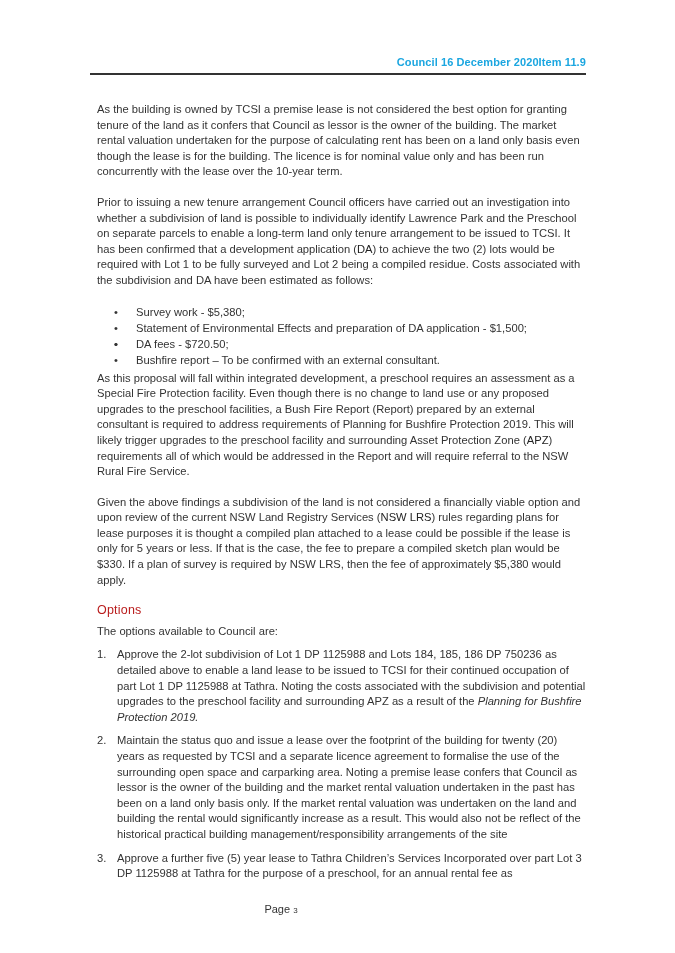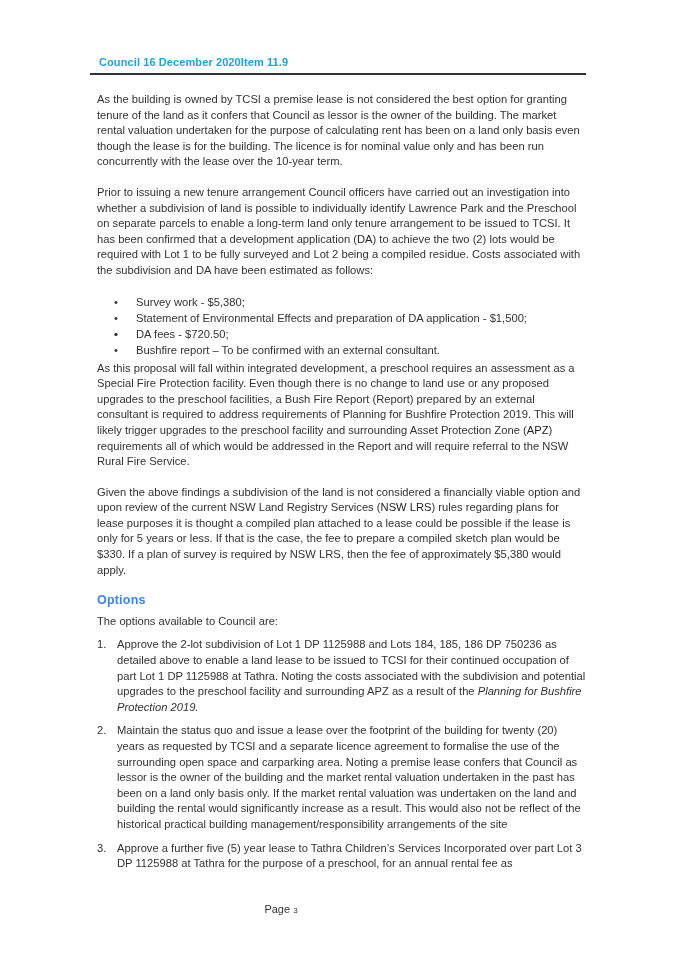--- a/index.html
+++ b/index.html
@@ -15,46 +15,46 @@
       font-family: "Liberation Sans", sans-serif;
       color: #2b2b2b;
     }
     .page {
       position: absolute;
       left: 0; top: 0;
       width: 675px; height: 953px;
     }
     .header {
       position: absolute;
-      left: 99px;
+      left: 90px;
       top: 52px;
       width: 496px;
       height: 20px;
       display: flex;
-      justify-content: flex-start;
+      justify-content: flex-end;
       align-items: center;
     }
     .header span {
       color: #1ba6e0;
       font-weight: bold;
       font-size: 11px;
       letter-spacing: 0.1px;
     }
     .header-rule {
       position: absolute;
       left: 90px;
       top: 73px;
       width: 496px;
       height: 2px;
       background: #333333;
     }
     .body {
       position: absolute;
       left: 97px;
-      top: 92px;
+      top: 102px;
       width: 490px;
       font-family: "Liberation Sans", sans-serif;
       font-size: 11.2px;
       line-height: 15.6px;
       color: #333333;
     }
     p {
       margin: 0 0 15px 0;
     }
     .bullets {
@@ -67,24 +67,24 @@
       padding-left: 39px;
       line-height: 16px;
     }
     .bullets li .dot {
       position: absolute;
       left: 17px;
       top: 0;
     }
     .p-tight { margin-bottom: 15px; }
     .section-heading {
-      color: #3b82f6;
+      color: #b91c1c;
       font-size: 12.5px;
       margin: 8px 0 5px 0;
-      font-weight: bold;
+      font-weight: normal;
       letter-spacing: 0.2px;
     }
     .options-intro { margin-bottom: 8px; }
     .olist {
       margin: 0;
       padding: 0;
       list-style: none;
     }
     .olist li {
       position: relative;

